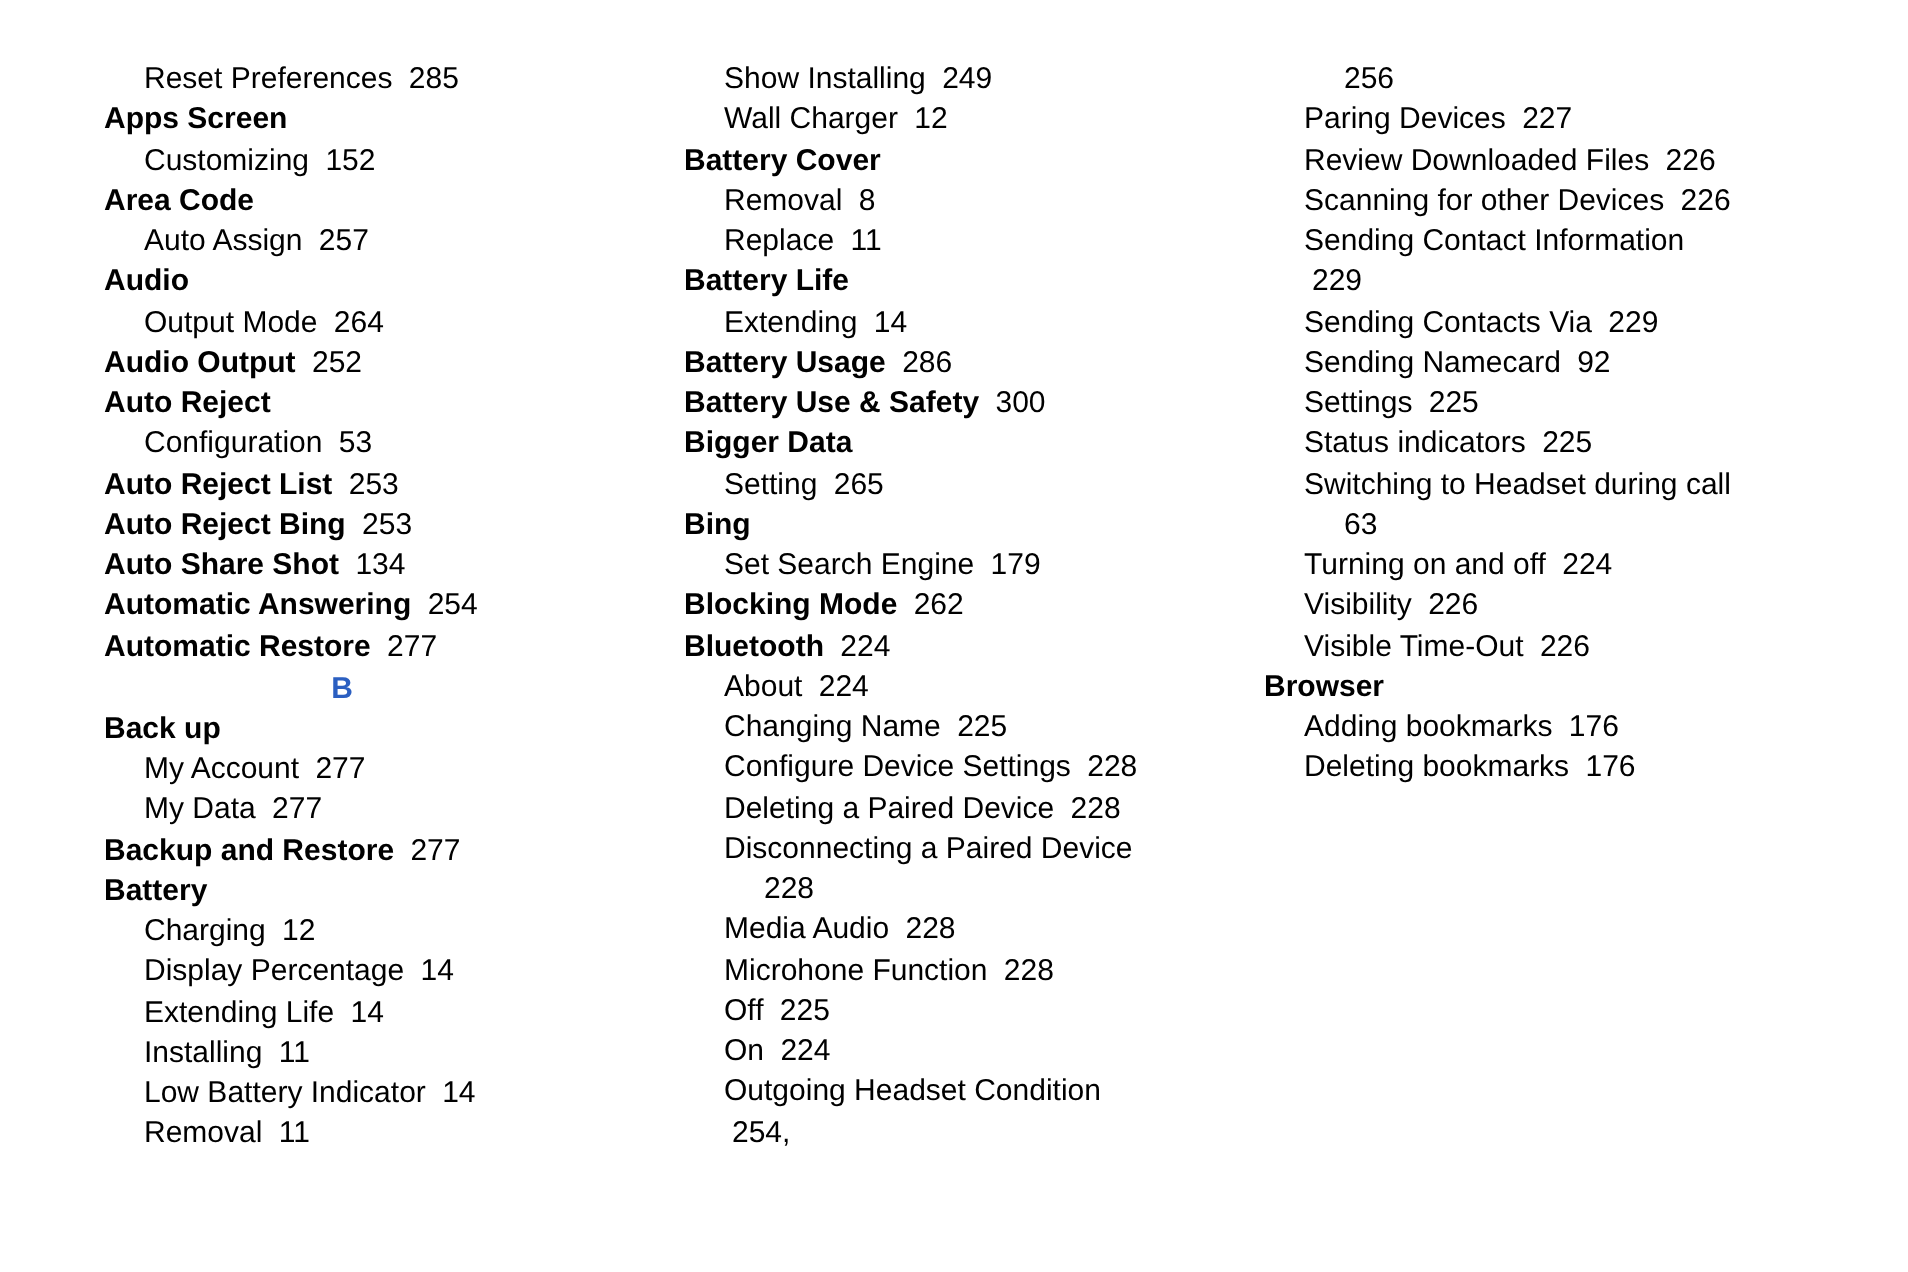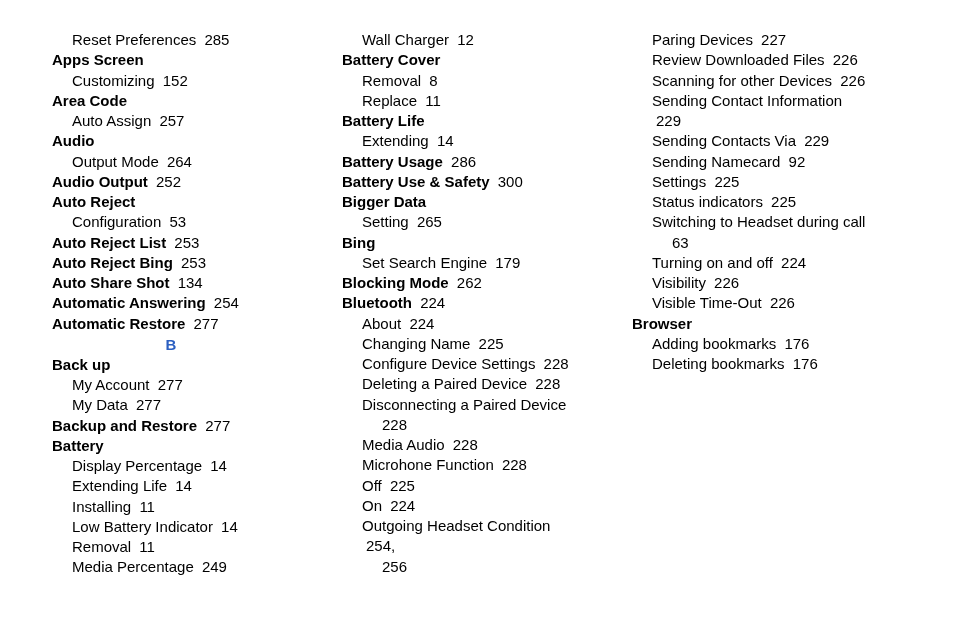--- a/index.html
+++ b/index.html
@@ -66,26 +66,27 @@
       <div class="entry"><span class="term">Auto Reject Bing</span> <span class="pg">253</span></div>
       <div class="entry"><span class="term">Auto Share Shot</span> <span class="pg">134</span></div>
       <div class="entry"><span class="term">Automatic Answering</span> <span class="pg">254</span></div>
       <div class="entry"><span class="term">Automatic Restore</span> <span class="pg">277</span></div>
       <div class="section-letter">B</div>
       <div class="entry"><span class="term">Back up</span></div>
       <div class="entry sub"><span>My Account</span> <span class="pg">277</span></div>
       <div class="entry sub"><span>My Data</span> <span class="pg">277</span></div>
       <div class="entry"><span class="term">Backup and Restore</span> <span class="pg">277</span></div>
       <div class="entry"><span class="term">Battery</span></div>
+      <div class="entry sub"><span>Charging</span> <span class="pg">12</span></div>
       <div class="entry sub"><span>Display Percentage</span> <span class="pg">14</span></div>
       <div class="entry sub"><span>Extending Life</span> <span class="pg">14</span></div>
       <div class="entry sub"><span>Installing</span> <span class="pg">11</span></div>
       <div class="entry sub"><span>Low Battery Indicator</span> <span class="pg">14</span></div>
       <div class="entry sub"><span>Removal</span> <span class="pg">11</span></div>
-      <div class="entry sub"><span>Media Percentage</span> <span class="pg">249</span></div>
+      <div class="entry sub"><span>Show Installing</span> <span class="pg">249</span></div>
       <div class="entry sub"><span>Wall Charger</span> <span class="pg">12</span></div>
       <div class="entry"><span class="term">Battery Cover</span></div>
       <div class="entry sub"><span>Removal</span> <span class="pg">8</span></div>
       <div class="entry sub"><span>Replace</span> <span class="pg">11</span></div>
       <div class="entry"><span class="term">Battery Life</span></div>
       <div class="entry sub"><span>Extending</span> <span class="pg">14</span></div>
       <div class="entry"><span class="term">Battery Usage</span> <span class="pg">286</span></div>
       <div class="entry"><span class="term">Battery Use &amp; Safety</span> <span class="pg">300</span></div>
       <div class="entry"><span class="term">Bigger Data</span></div>
       <div class="entry sub"><span>Setting</span> <span class="pg">265</span></div>

